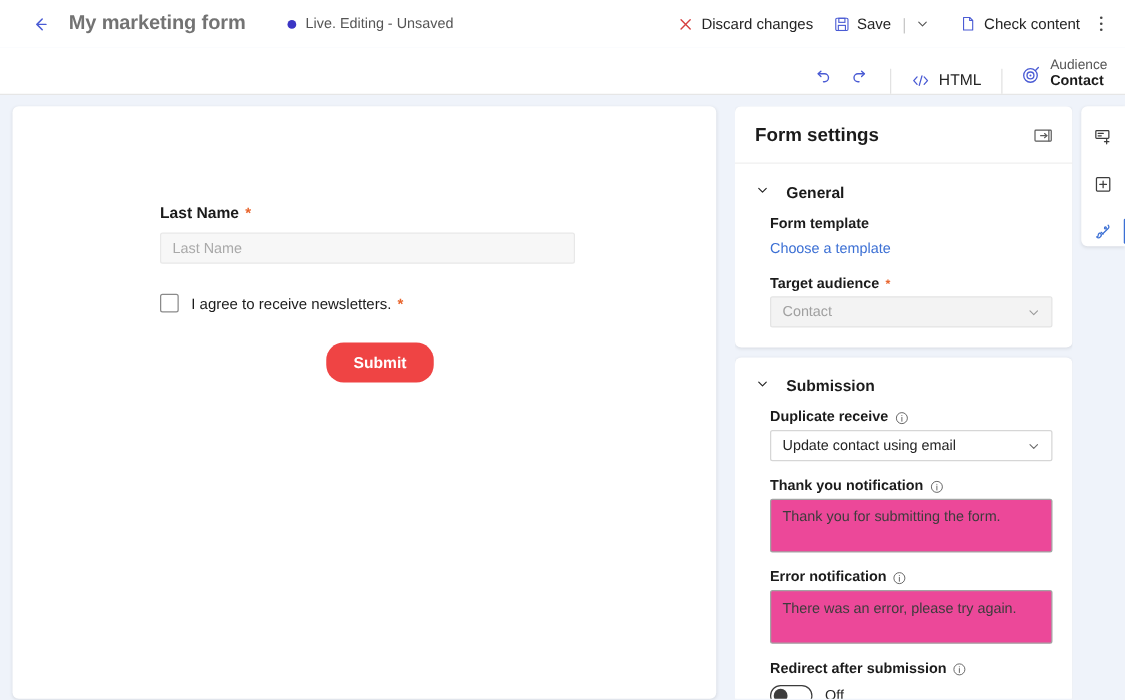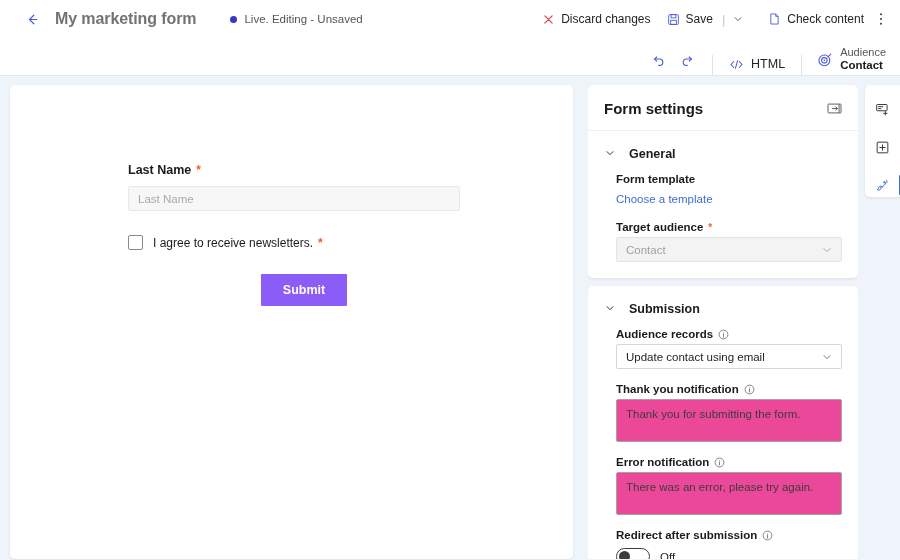--- a/index.html
+++ b/index.html
@@ -129,22 +129,22 @@
   }
   .checkbox {
     width: 15px; height: 15px; border: 1px solid #8a8a8a;
     border-radius: 2px; background: #fff; flex: 0 0 auto; cursor: pointer;
   }
   .checkbox-label {
     font-size: 12px; color: #1b1b1b; display: flex; align-items: baseline; gap: 5px;
   }
   .submit-wrap { display: flex; justify-content: center; margin-top: 24px; }
   .submit-btn {
-    background: #8b5cf6; color: #fff; font-size: 12.5px; font-weight: 700;
-    padding: 9px 22px; border-radius: 1px; border: none; cursor: pointer;
+    background: #ef4444; color: #fff; font-size: 12.5px; font-weight: 700;
+    padding: 9px 22px; border-radius: 14px; border: none; cursor: pointer;
     font-family: "Liberation Sans", sans-serif;
     margin-left: 20px;
   }
 
   
   .settings-col {
     width: 270px; margin-left: 15px; flex: 0 0 auto;
     display: flex; flex-direction: column; gap: 8px;
     overflow: hidden;
   }
@@ -416,21 +416,21 @@
             <path d="M4 6.2l4 4 4-4"></path>
           </svg>
         </span>
         <span class="section-title">Submission</span>
       </div>
 
       <div class="section-body">
 
         <div class="field-block">
           <div class="s-label">
-            <span>Audience records</span>
+            <span>Duplicate receive</span>
             <span class="info-icon">
               <svg width="11" height="11" viewBox="0 0 14 14" stroke="currentColor" stroke-width="1" fill="none">
                 <circle cx="7" cy="7" r="5.6"></circle>
                 <path d="M7 6.2v4" stroke-linecap="round"></path>
                 <circle cx="7" cy="4.3" r="0.55" fill="currentColor" stroke="none"></circle>
               </svg>
             </span>
           </div>
           <div class="select">
             <span>Update contact using email</span>

